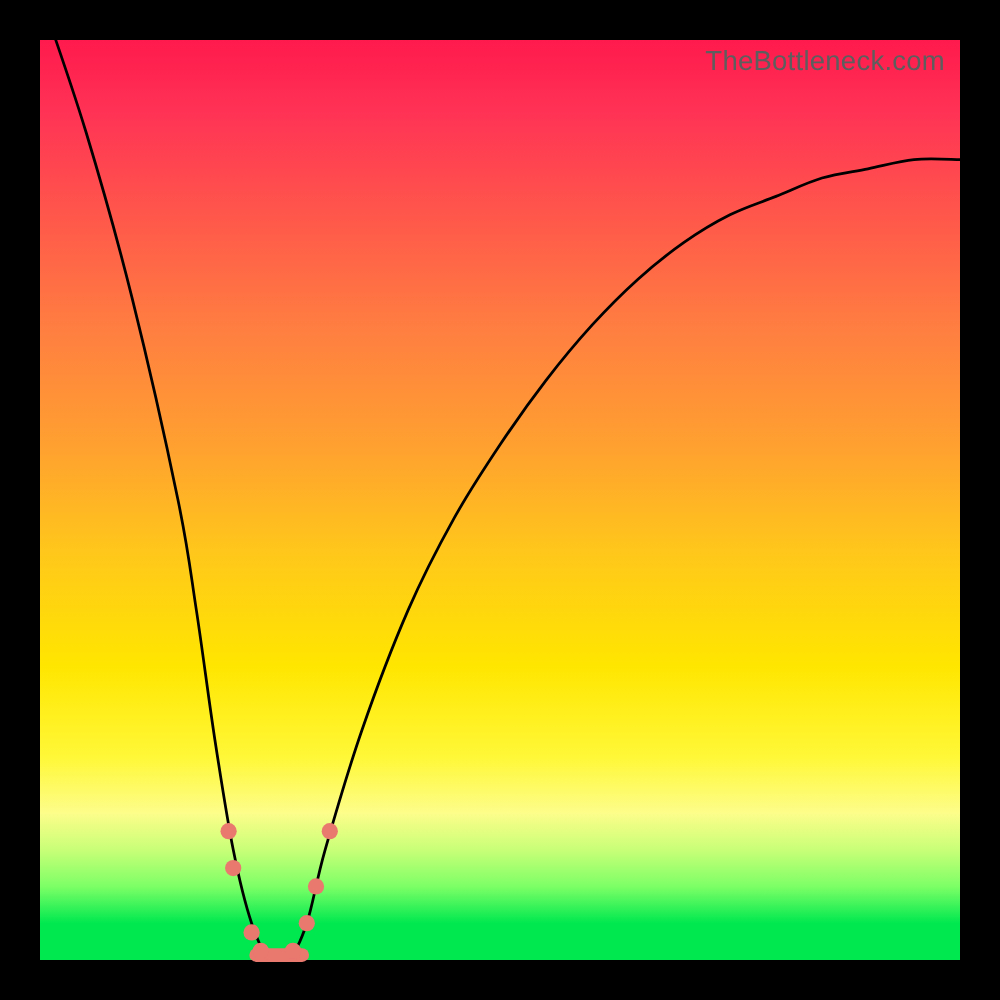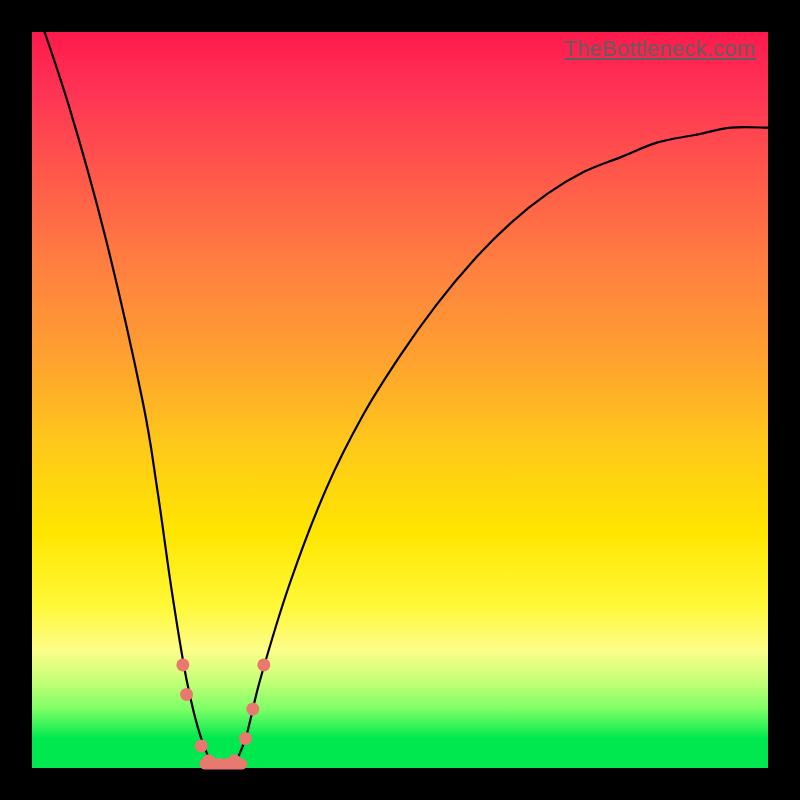--- a/index.html
+++ b/index.html
@@ -35,21 +35,20 @@
   }
 
   .watermark {
     position: absolute;
     top: 4px;
     right: 12px;
     color: #5e5e5e;
     font-size: 22px;
     font-weight: 500;
     letter-spacing: 0.2px;
-    text-decoration: underline;
   }
 
   svg.curves {
     position: absolute;
     left: 0;
     top: 0;
     width: 736px;
     height: 736px;
     overflow: visible;
   }

